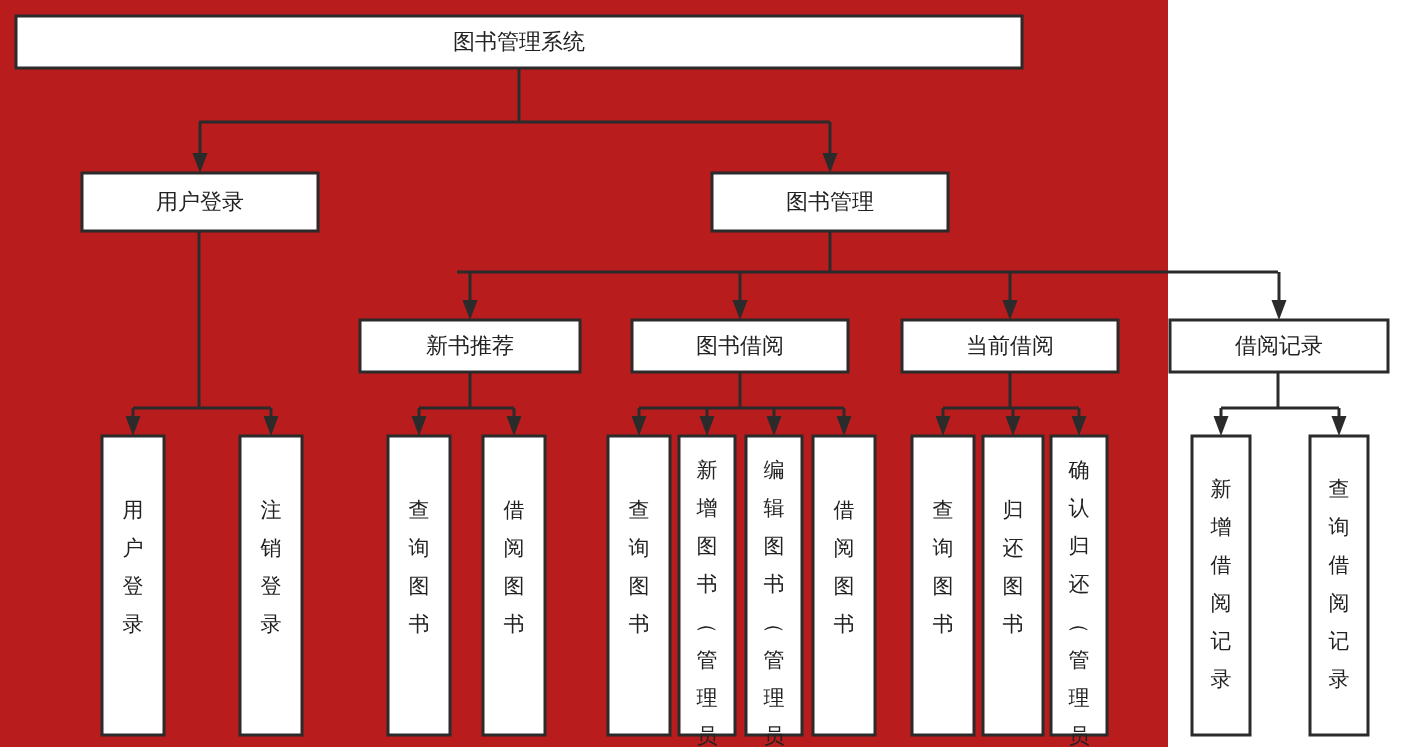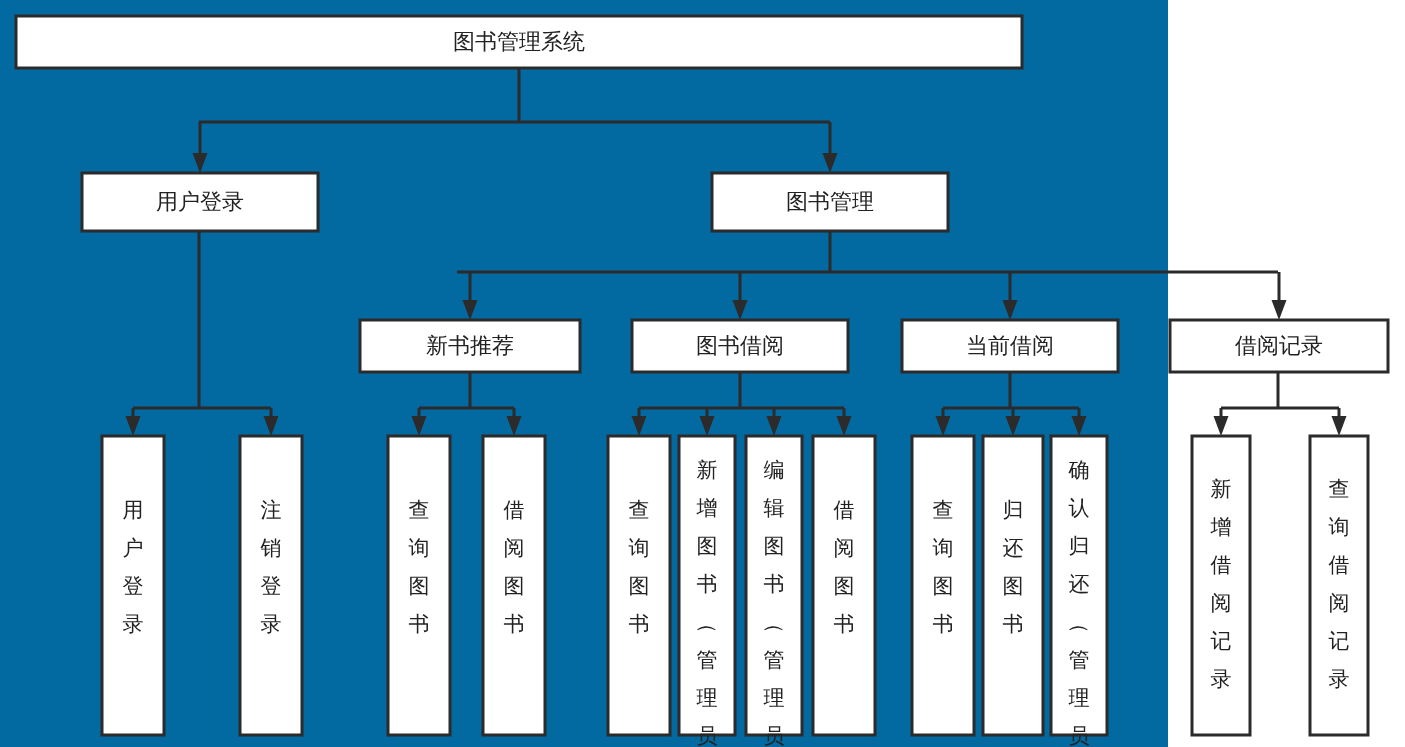--- a/index.html
+++ b/index.html
@@ -12,21 +12,21 @@
     width: 1405px;
     height: 747px;
     font-family: "Liberation Sans", "DejaVu Sans", sans-serif;
     overflow: hidden;
     position: relative;
   }
   #diagram-root {
     position: relative;
     width: 1168px;
     height: 747px;
-    background: #0369a1;
+    background: #b91c1c;
   }
   svg.diagram-canvas {
     position: absolute;
     left: 0;
     top: 0;
     width: 1405px;
     height: 747px;
     display: block;
   }
   .node-box {

